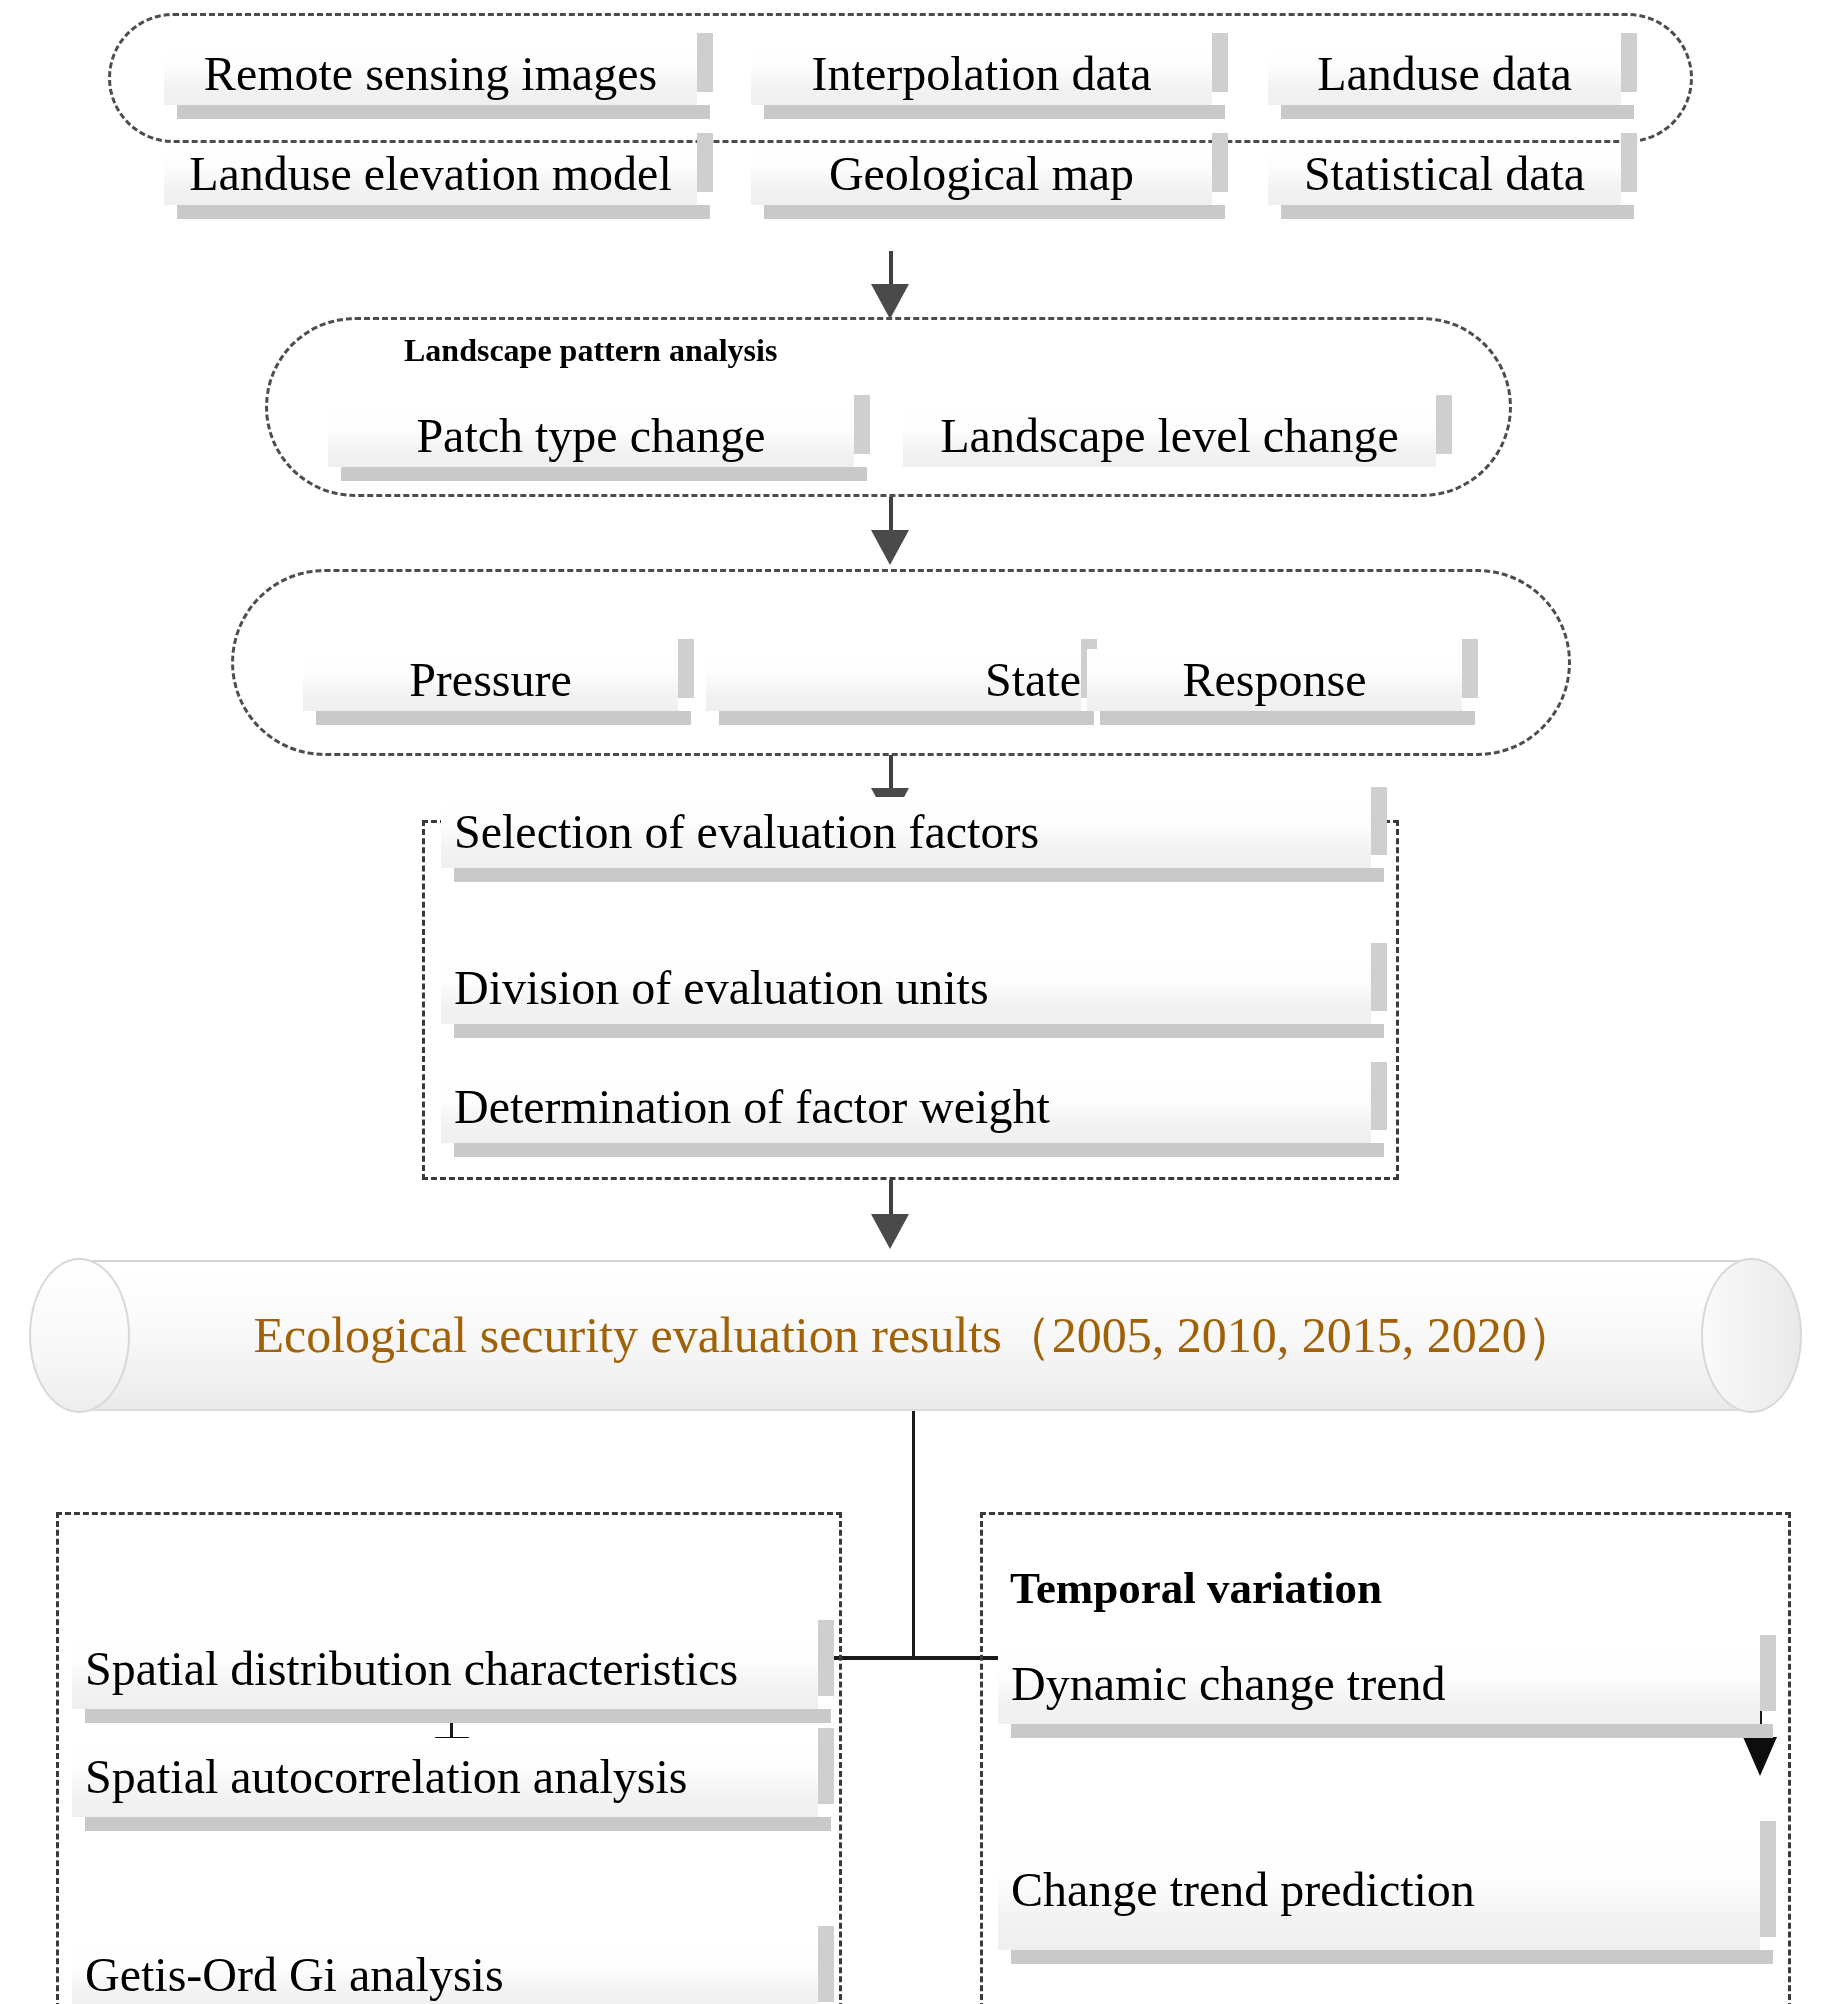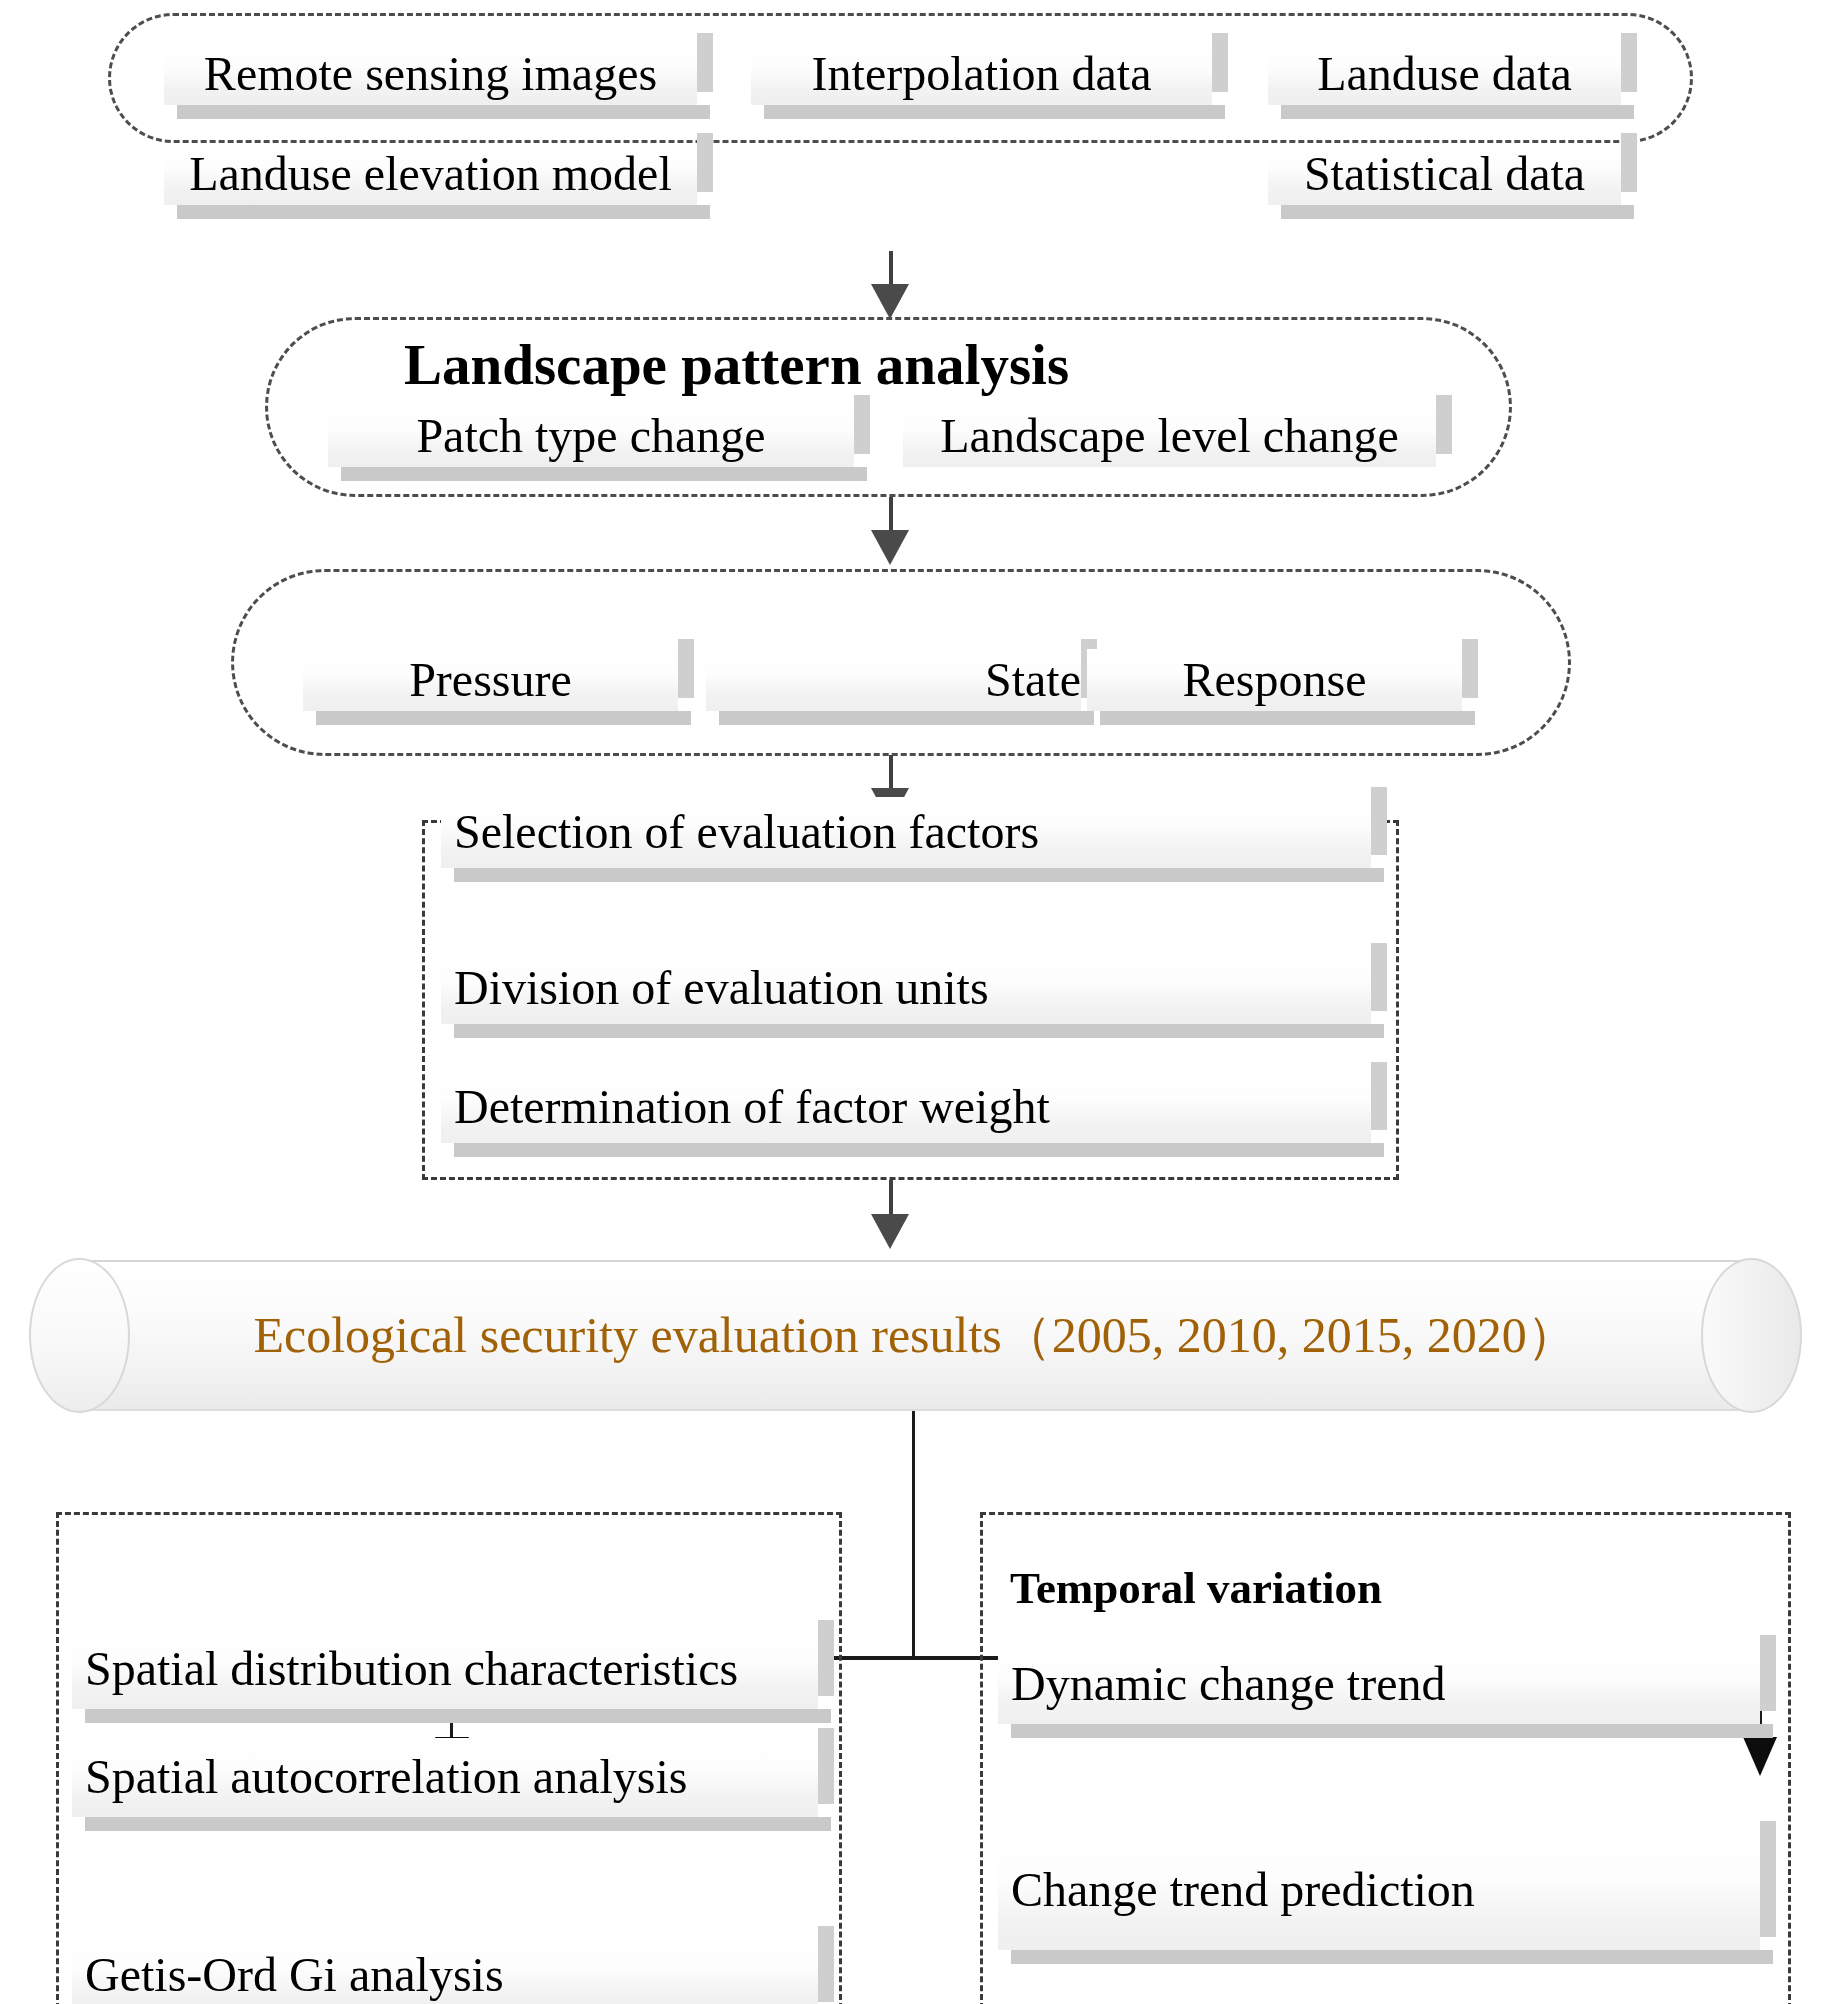--- a/index.html
+++ b/index.html
@@ -115,31 +115,34 @@
   </div>
 
   <div class="lbox" style="left:1268px;top:43px;width:353px;height:62px;font-size:48px;">
     <span>Landuse data</span>
   </div>
 
   <div class="lbox" style="left:164px;top:143px;width:533px;height:62px;font-size:48px;">
     <span>Landuse elevation model</span>
   </div>
 
+  <div class="lbox" style="left:751px;top:143px;width:461px;height:62px;font-size:48px;">
+    <span>Geological map</span>
+  </div>
 
   <div class="lbox" style="left:1268px;top:143px;width:353px;height:62px;font-size:48px;">
     <span>Statistical data</span>
   </div>
 
   <div class="vline gray" style="left:889px;top:251px;height:43px;"></div>
   <div class="arrow-gray" style="left:871px;top:284px;"></div>
 
   <div class="dashdot-round" style="left:265px;top:317px;width:1247px;height:180px;"></div>
 
-  <div class="plain-label" style="left:404px;top:332px;font-size:57px;">Landscape pattern analysis</div>
+  <div class="plain-label" style="left:404px;top:332px;font-size:32px;">Landscape pattern analysis</div>
 
   <div class="lbox" style="left:328px;top:405px;width:526px;height:62px;font-size:48px;">
     <span>Patch type change</span>
   </div>
 
   <div class="lbox onlyright" style="left:903px;top:405px;width:533px;height:62px;font-size:48px;">
     <span>Landscape level change</span>
   </div>
 
   <div class="vline gray" style="left:889px;top:497px;height:45px;"></div>

